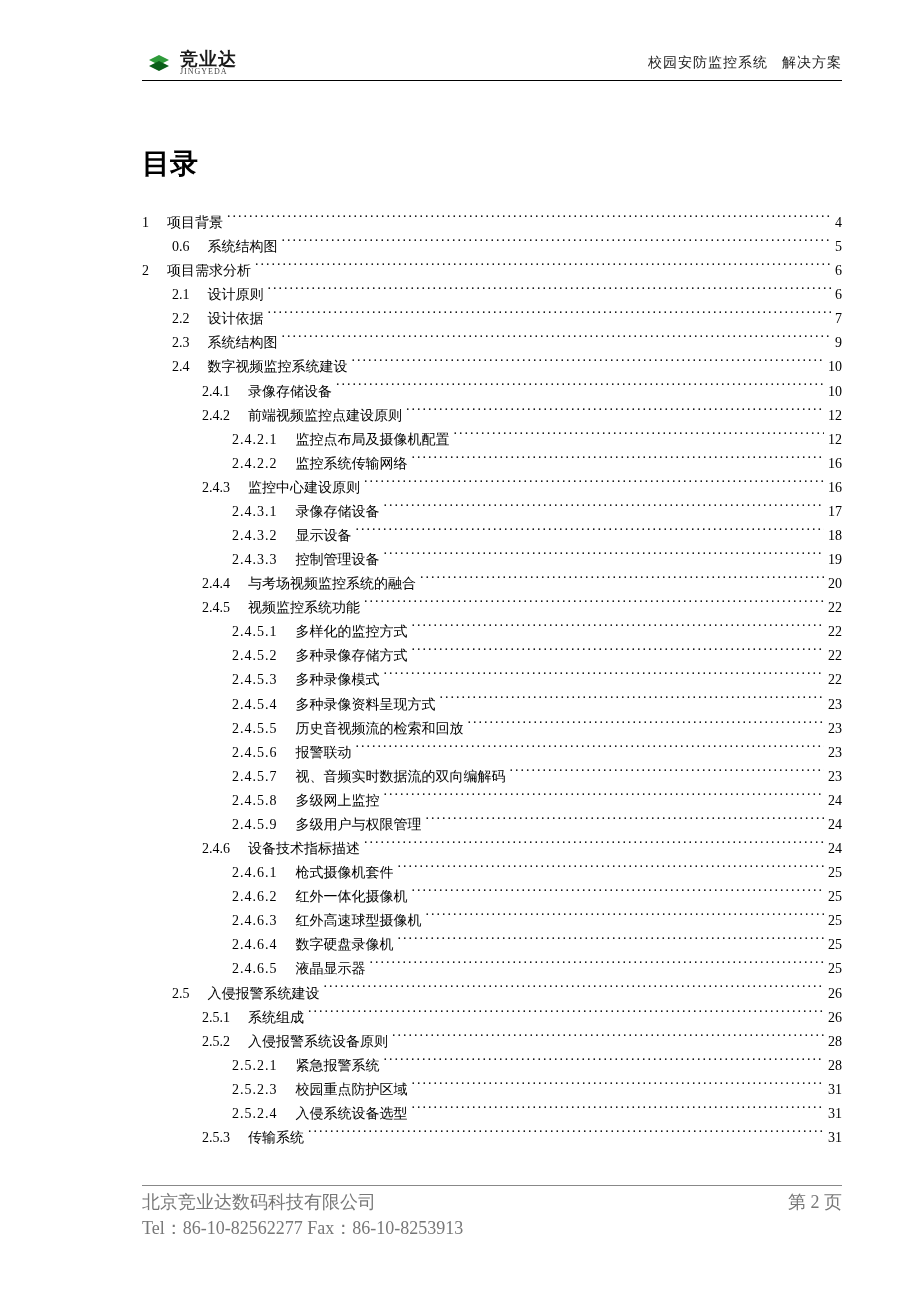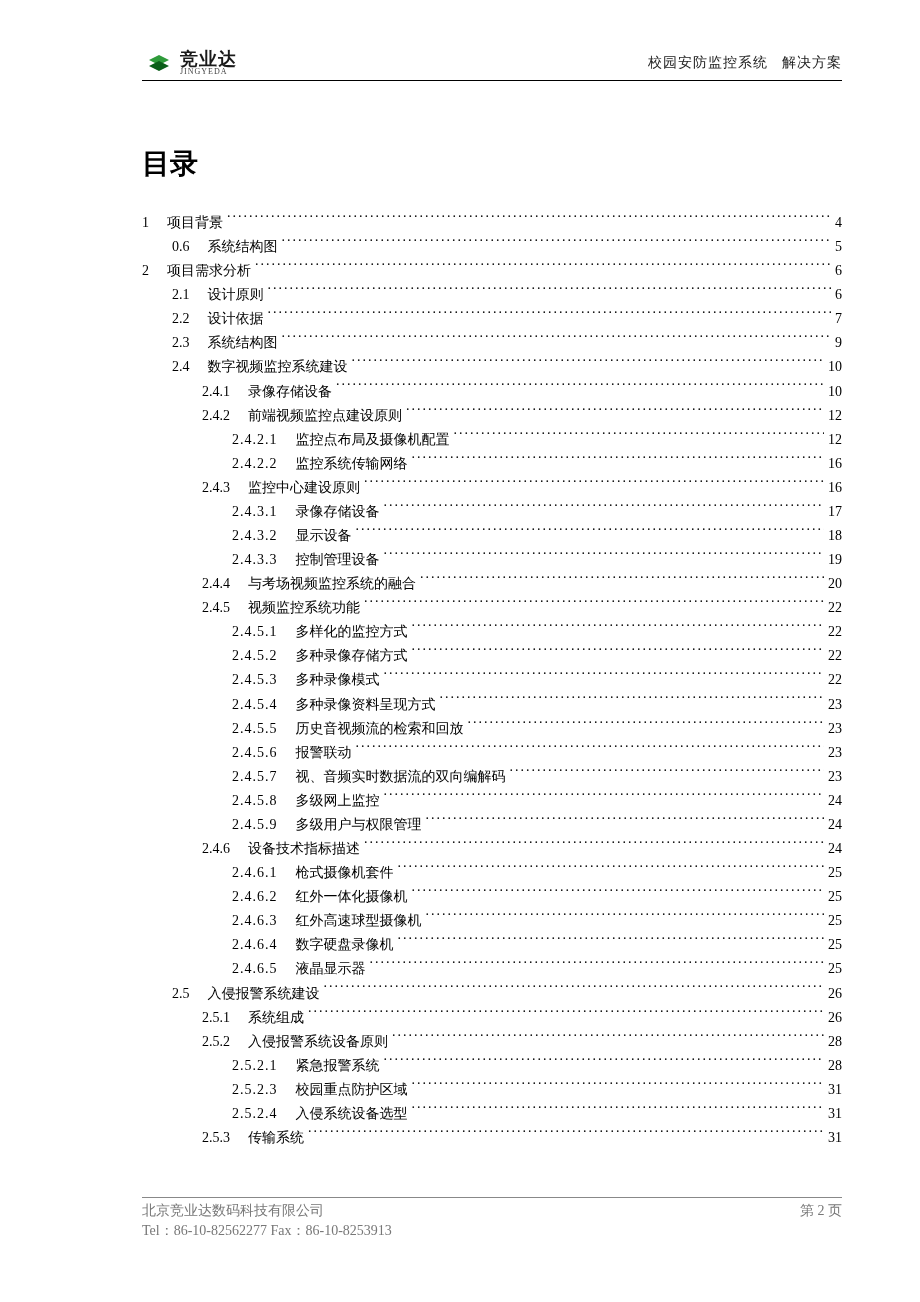--- a/index.html
+++ b/index.html
@@ -102,21 +102,21 @@
   .lv4 { padding-left: 90px; }
   .lv4 .toc-num { font-family: "SimSun", serif; letter-spacing: 1px; }
 
   .footer {
     position: absolute;
     left: 142px;
     width: 700px;
     bottom: 62px;
     border-top: 1px solid #888;
     padding-top: 4px;
-    font-size: 14px;
+    font-size: 18px;
     color: #777;
   }
   .footer-row1 {
     display: flex;
     justify-content: space-between;
   }
   .footer-row2 { margin-top: 2px; }
 </style>
 </head>
 <body>

